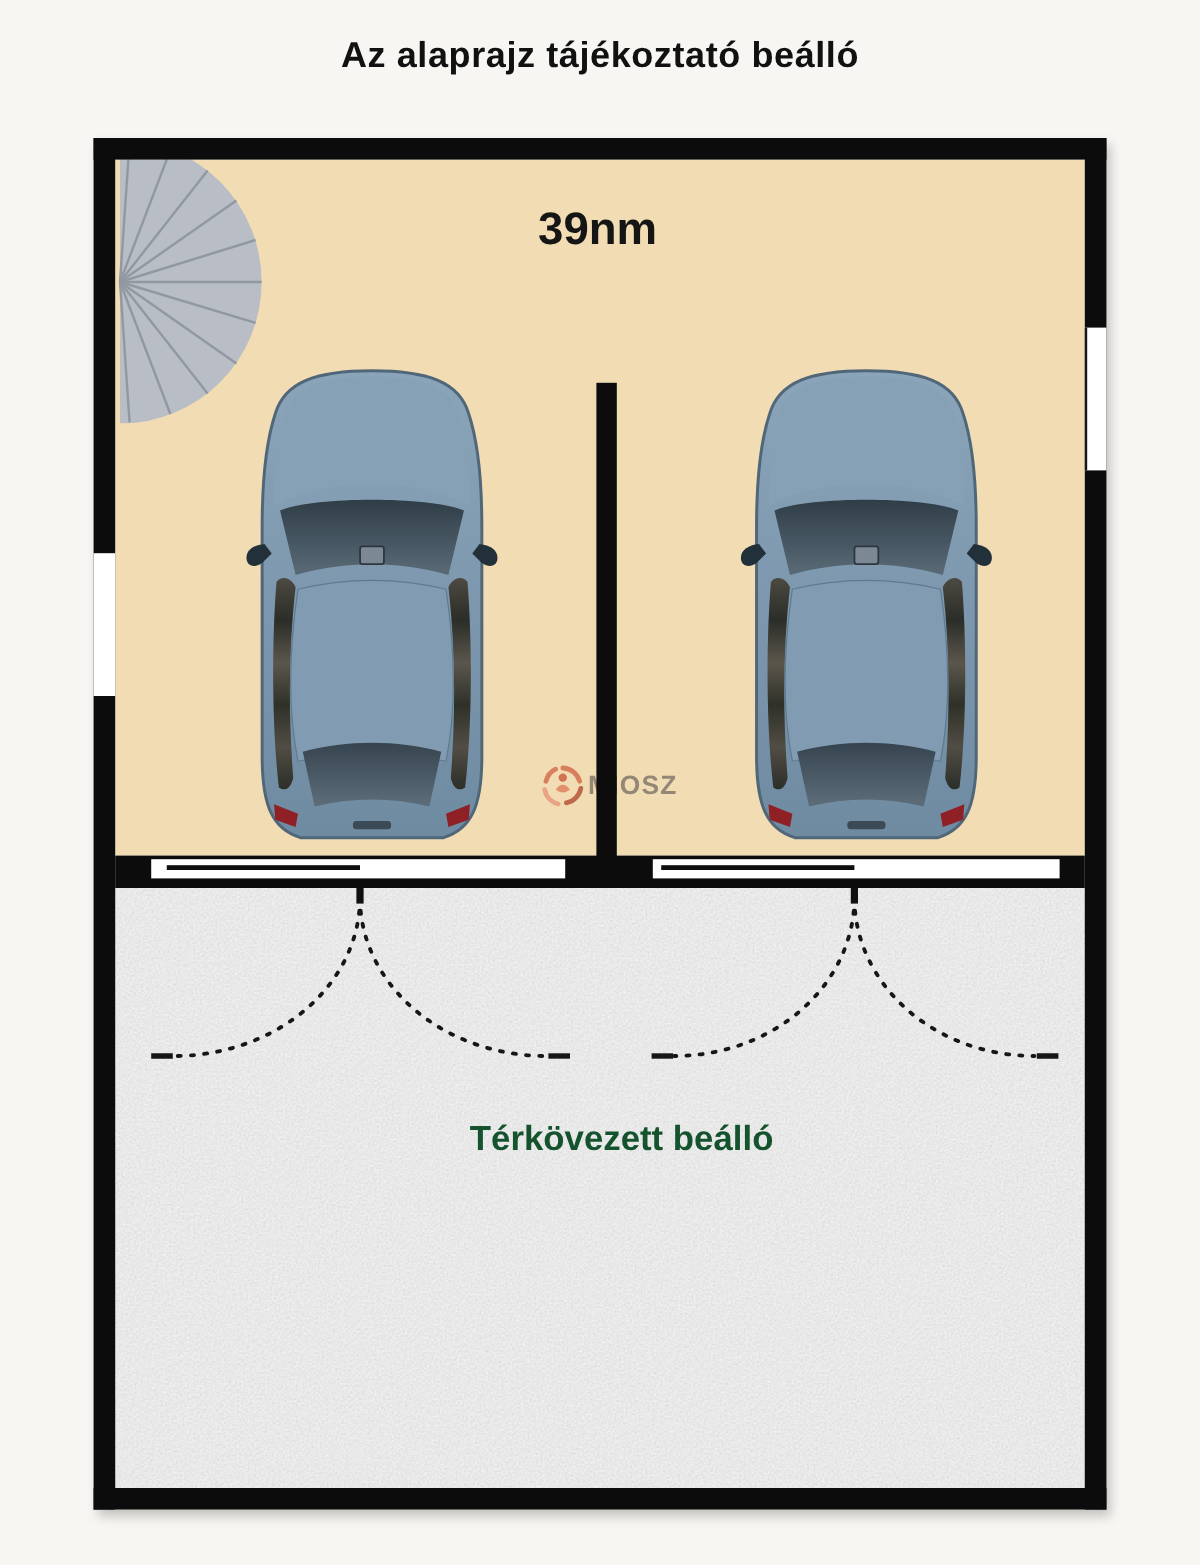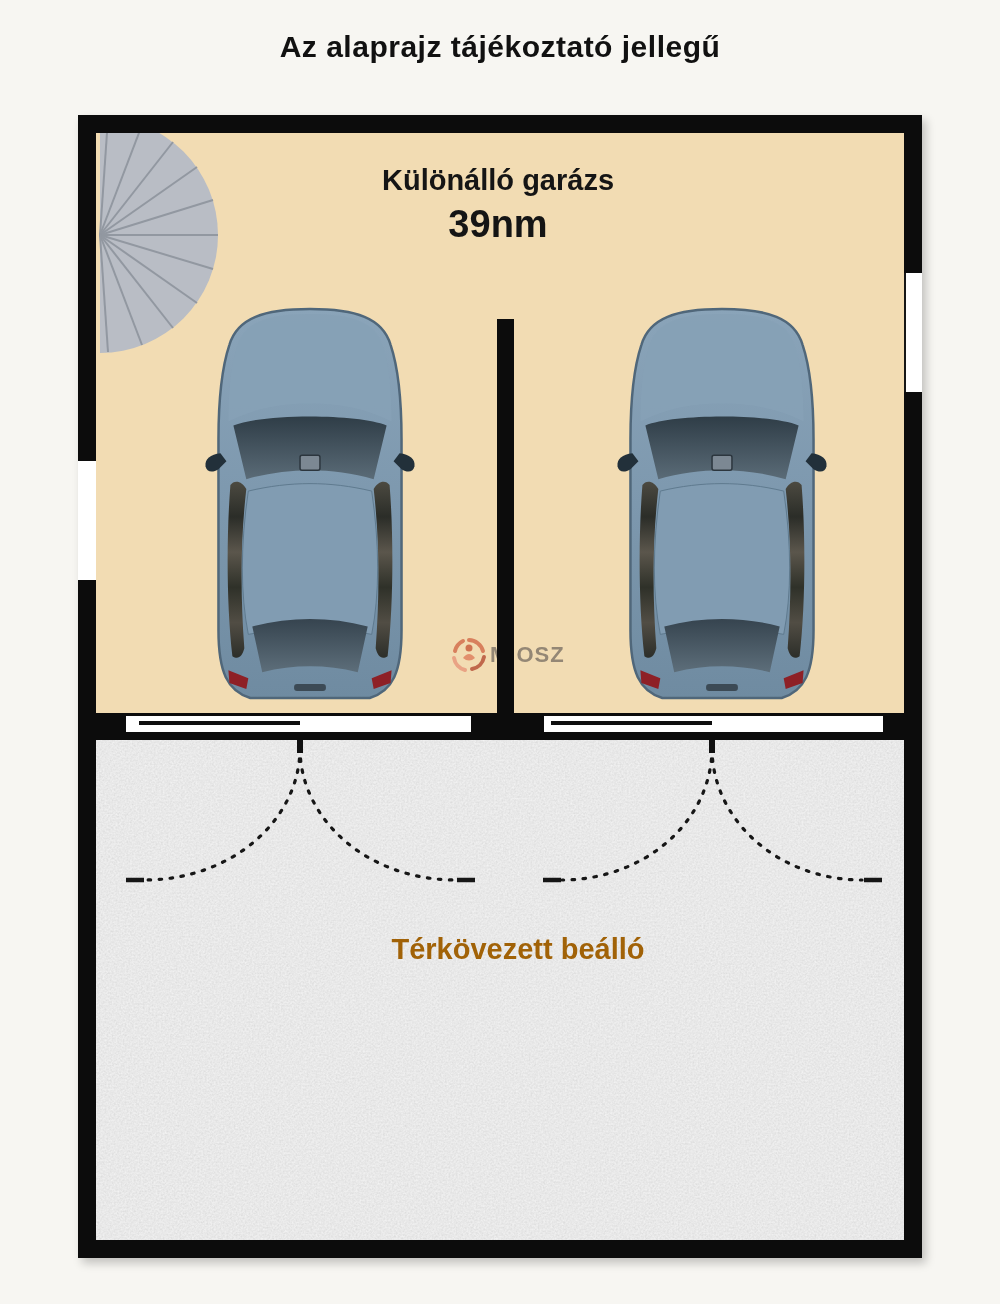--- a/index.html
+++ b/index.html
@@ -46,21 +46,21 @@
   .car-left  { left:124px; top:191px; }
   .car-right { left:536px; top:191px; }
 
   .arcs-svg { left:18px; top:625px; width:808px; height:500px; }
 
   .room-label { left:16px; top:49px; width:808px; text-align:center; color:#151515; }
   .room-label .line1 { font-size:29px; font-weight:700; }
   .room-label .line2 { font-size:38px; font-weight:700; margin-top:6px; }
 
   .carport-label { left:36px; top:818px; width:808px; text-align:center;
-                   font-size:29px; font-weight:700; color:#a16207; }
+                   font-size:29px; font-weight:700; color:#14532d; }
 
   .watermark { left:372px; top:518px; width:200px; height:44px; display:flex; align-items:center; opacity:0.85; }
   .watermark .wm-text { font-size:22px; font-weight:700; color:var(--watermark-text,#84796b);
                         letter-spacing:1px; margin-left:2px; }
 
   .defs-holder { position:absolute; width:0; height:0; overflow:hidden; }
 </style>
 </head>
 <body>
 
@@ -111,21 +111,21 @@
       <path d="M50,322 C88,312 128,312 166,322 L156,368 C124,360 92,360 60,368 Z" fill="url(#glassGrad2)"></path>
       <path d="M26,366 L46,374 L44,385 L27,379 Z" fill="#8e2026"></path>
       <path d="M190,366 L170,374 L172,385 L189,379 Z" fill="#8e2026"></path>
       <rect x="92" y="380" width="32" height="7" rx="3" fill="#3c4a55"></rect>
     </symbol>
   </defs>
 </svg>
 
 <div class="stage">
 
-  <div class="page-title">Az alaprajz tájékoztató jellegű</div>
+  <div class="page-title">Az alaprajz tájékoztató beálló</div>
 
   <div class="plan">
 
     <div class="garage-floor"></div>
     <div class="paved">
       <svg preserveAspectRatio="none">
         <rect x="0" y="0" width="100%" height="100%" filter="url(#grain)"></rect>
       </svg>
     </div>
 
@@ -193,19 +193,18 @@
           <line x1="361" y1="140" x2="379" y2="140"></line>
           <line x1="447" y1="140" x2="465" y2="140"></line>
           <line x1="768" y1="140" x2="786" y2="140"></line>
         </g>
       </g>
       <rect x="201" y="0" width="6" height="13" fill="#101010"></rect>
       <rect x="613" y="0" width="6" height="13" fill="#101010"></rect>
     </svg>
 
     <div class="room-label">
-      <div class="line1">Különálló garázs</div>
       <div class="line2">39nm</div>
     </div>
     <div class="carport-label">Térkövezett beálló</div>
 
   </div>
 </div>
 
 </body></html>

